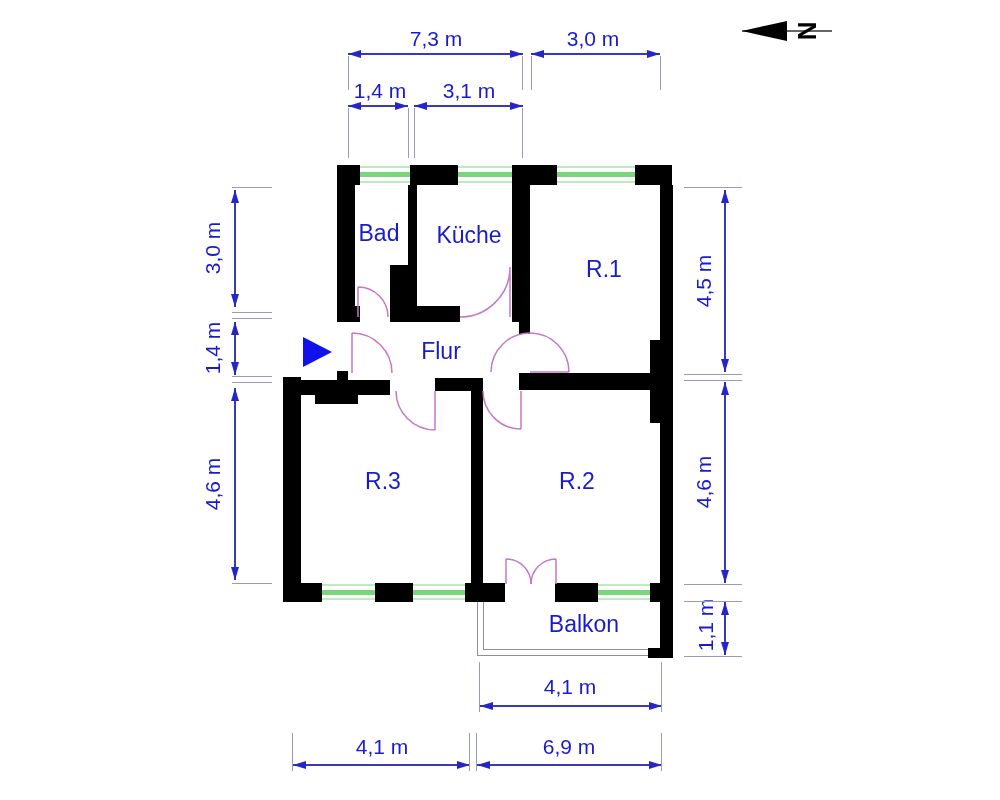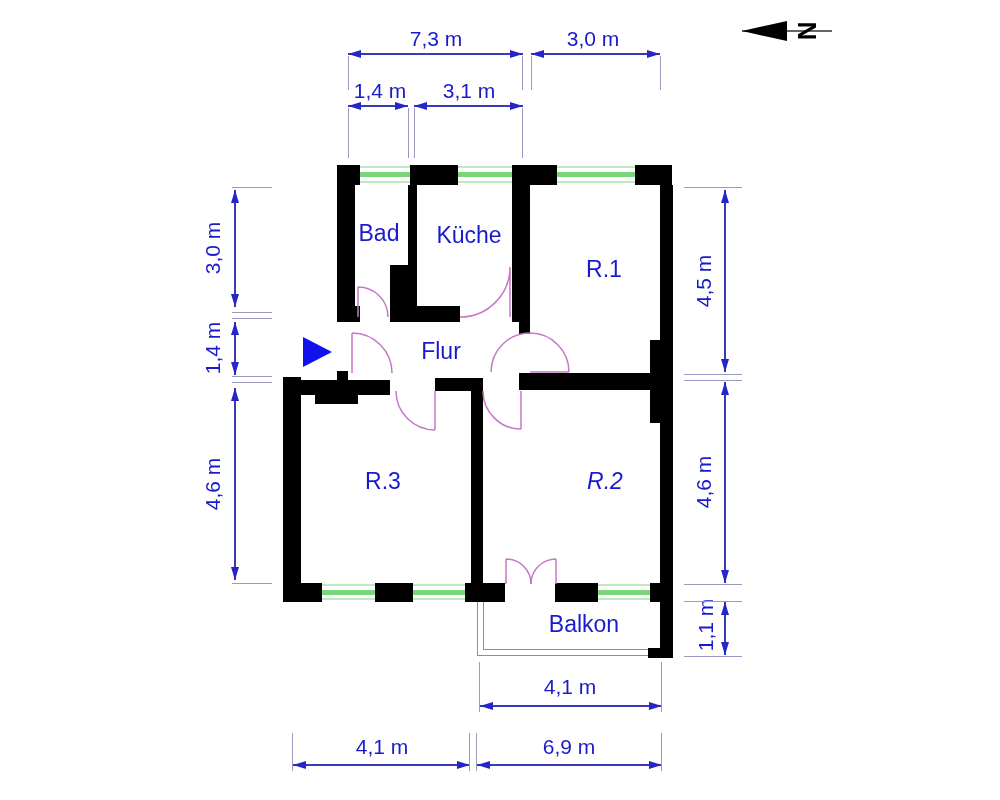--- a/index.html
+++ b/index.html
@@ -117,21 +117,21 @@
 
   <div class="nline" style="left:742px;top:30px;width:90px;height:2px;"></div>
   <div class="tri-left" style="left:742px;top:21px;"></div>
   <div class="nletter" style="left:806px;top:31px;">N</div>
 
   <div class="room" style="left:379px;top:233px;">Bad</div>
   <div class="room" style="left:469px;top:235px;">Küche</div>
   <div class="room" style="left:585px;top:269px;margin-left:19px;">R.1</div>
   <div class="room" style="left:441px;top:351px;">Flur</div>
   <div class="room" style="left:383px;top:481px;">R.3</div>
-  <div class="room" style="left:605px;top:481px;font-style:italic;">R.2</div>
+  <div class="room" style="left:577px;top:481px;">R.2</div>
   <div class="room" style="left:584px;top:624px;">Balkon</div>
 
   <div class="dl" style="left:348px;top:53px;width:175px;height:2px;"></div>
   <div class="dl" style="left:531px;top:53px;width:129px;height:2px;"></div>
   <div class="ar l" style="left:348px;top:50px;"></div>
   <div class="ar r" style="left:510px;top:50px;"></div>
   <div class="ar l" style="left:531px;top:50px;"></div>
   <div class="ar r" style="left:647px;top:50px;"></div>
   <div class="dt" style="left:436px;top:39px;">7,3 m</div>
   <div class="dt" style="left:593px;top:39px;">3,0 m</div>

